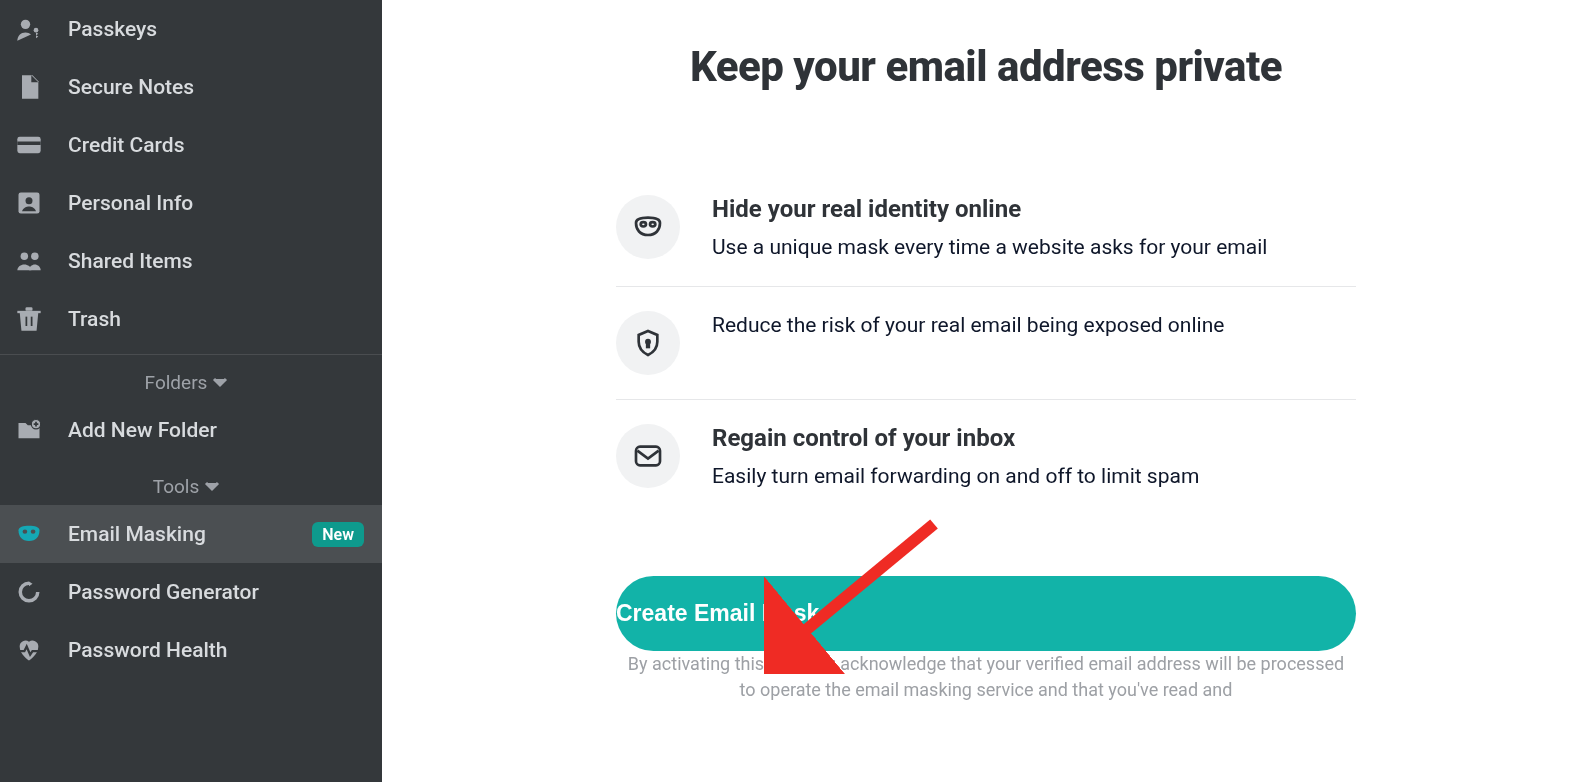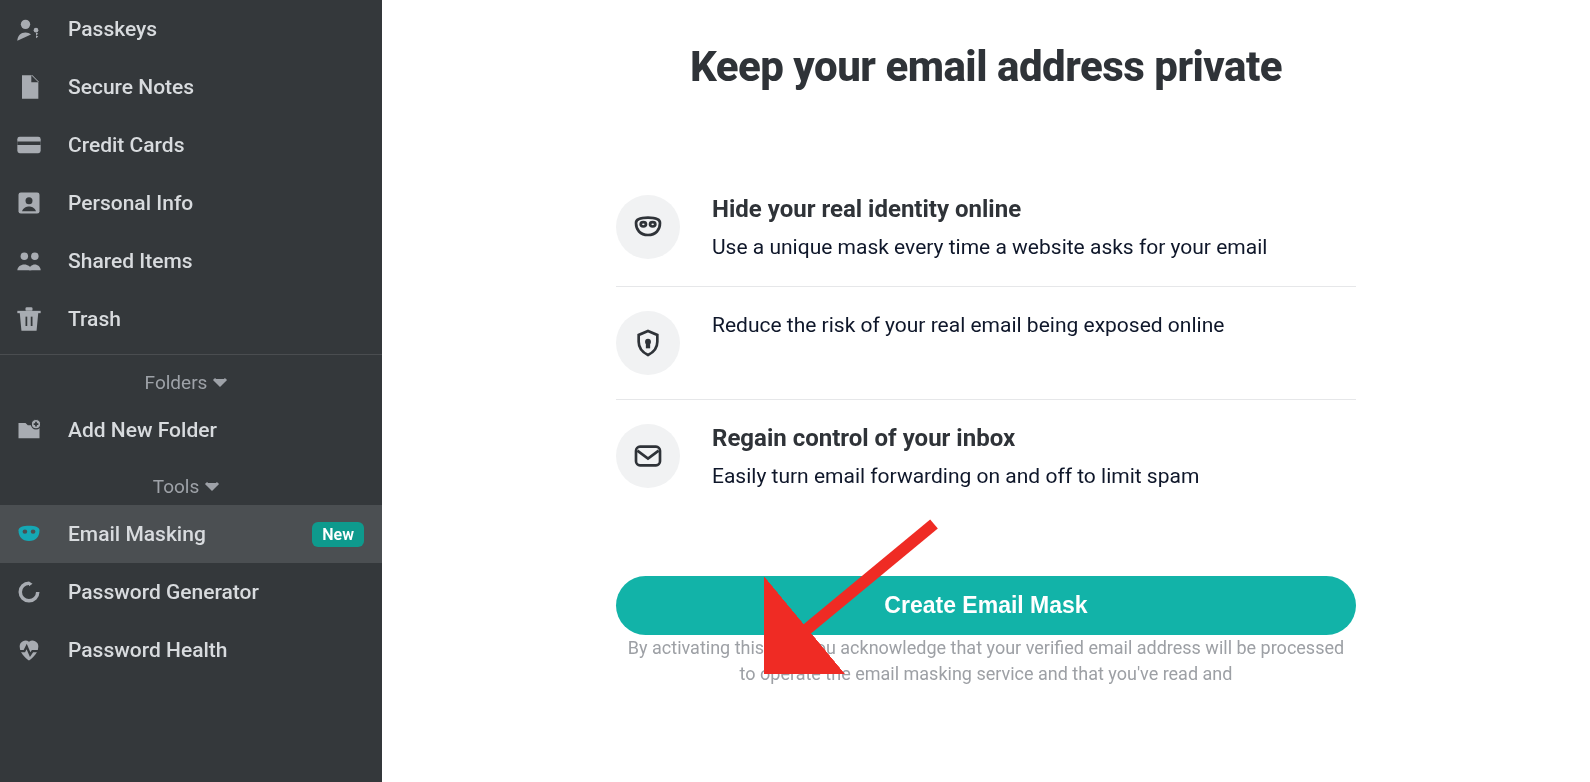--- a/index.html
+++ b/index.html
@@ -94,25 +94,25 @@
   .feature-text p { font-size: 21px; color: #0f172a; line-height:1.4; }
 
   .cta-button {
     display:block;
     width: 100%;
     margin-top: 60px;
     background: #12b3a8;
     color: #fff;
     border: none;
     border-radius: 40px;
-    padding: 16px 0;
+    padding: 24px 0;
     font-size: 23px;
     font-weight: 600;
     cursor: pointer;
-    text-align:center;
+    text-align:left;
   }
   .disclaimer {
     font-size: 18px;
     color: #9da0a5;
     text-align: center;
     line-height: 1.45;
     padding: 0 10px;
   }
 
   

